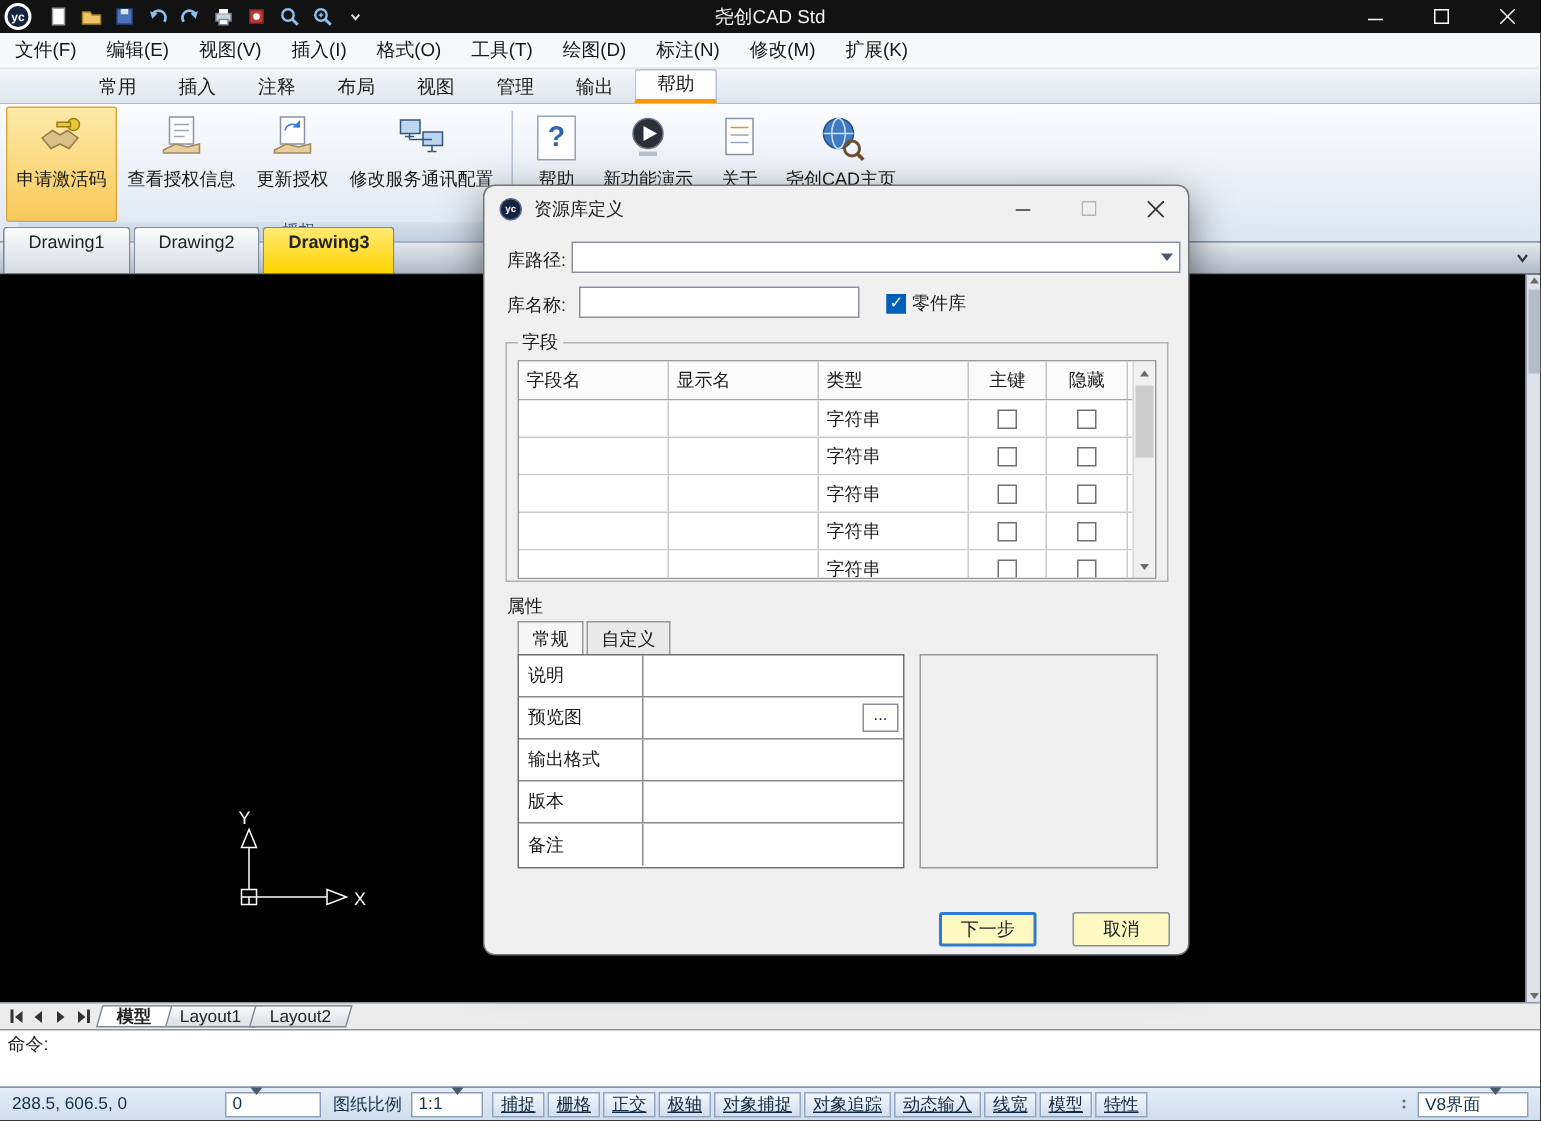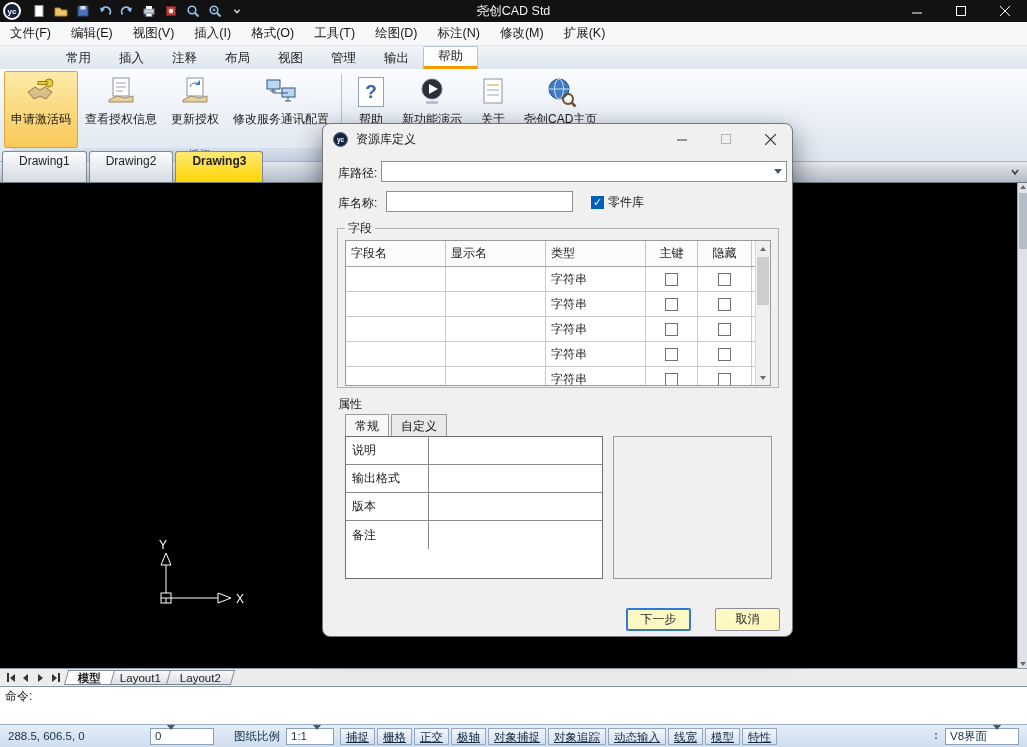--- a/index.html
+++ b/index.html
@@ -103,21 +103,21 @@
   
   .cmd { position:absolute; top:686px; left:0; right:0; height:38px; background:#fff; border-top:1px solid #8b95a2; }
   .cmd-line { height:19px; line-height:19px; padding-left:5px; font-size:12px; color:#222; }
   .cmd-line.first { border-bottom:1px solid #e4e4e4; }
 
   
   .statusbar { position:absolute; top:724px; left:0; right:0; height:23px; background:linear-gradient(#e4edf8,#cfdded); border-top:1px solid #9fb0c4; display:flex; align-items:center; font-size:11.5px; color:#15304a; }
   .sb-coords { width:150px; padding-left:8px; white-space:nowrap; }
   .sb-combo { background:#fff; border:1px solid #8aa0b8; height:17px; display:flex; align-items:center; padding:0 4px; margin-right:6px; white-space:nowrap; }
   .sb-combo .arrow-zone { margin-left:6px; }
-  .sb-label { margin:0 6px 0 14px; white-space:nowrap; }
+  .sb-label { margin:0 6px 0 2px; white-space:nowrap; }
   .sbtn { border:1px solid #93a7c0; background:linear-gradient(#f3f7fc,#d2dfee); padding:0 5px; height:17px; line-height:16px; margin-right:2px; text-decoration:underline; color:#12293f; white-space:nowrap; }
   .sb-spacer { flex:1; }
   .sb-grip { display:flex; flex-direction:column; gap:2px; margin-right:8px; }
   .sb-grip i { width:2px; height:2px; background:#5a6b80; border-radius:50%; }
 
   .arr-down { width:0; height:0; border-left:4px solid transparent; border-right:4px solid transparent; border-top:5px solid #4a5a6e; }
   .arr-up-s { width:0; height:0; border-left:3px solid transparent; border-right:3px solid transparent; border-bottom:4px solid #6a6a6a; }
   .arr-down-s { width:0; height:0; border-left:3px solid transparent; border-right:3px solid transparent; border-top:4px solid #6a6a6a; }
   .arr-left-s { width:0; height:0; border-top:4px solid transparent; border-bottom:4px solid transparent; border-right:5px solid #333; }
   .arr-right-s { width:0; height:0; border-top:4px solid transparent; border-bottom:4px solid transparent; border-left:5px solid #333; }
@@ -484,20 +484,26 @@
   <span class="attrs-label">属性</span>
   <div class="atabs">
     <span class="atab active">常规</span>
     <span class="atab">自定义</span>
   </div>
 
   <div class="attr-table">
     <div class="attr-row">
       <span class="attr-label">说明</span>
       <span class="attr-value"></span>
+    </div>
+    <div class="attr-row">
+      <span class="attr-label">预览图</span>
+      <span class="attr-value">
+        <span class="browse-btn">...</span>
+      </span>
     </div>
     <div class="attr-row">
       <span class="attr-label">输出格式</span>
       <span class="attr-value"></span>
     </div>
     <div class="attr-row">
       <span class="attr-label">版本</span>
       <span class="attr-value"></span>
     </div>
     <div class="attr-row">

